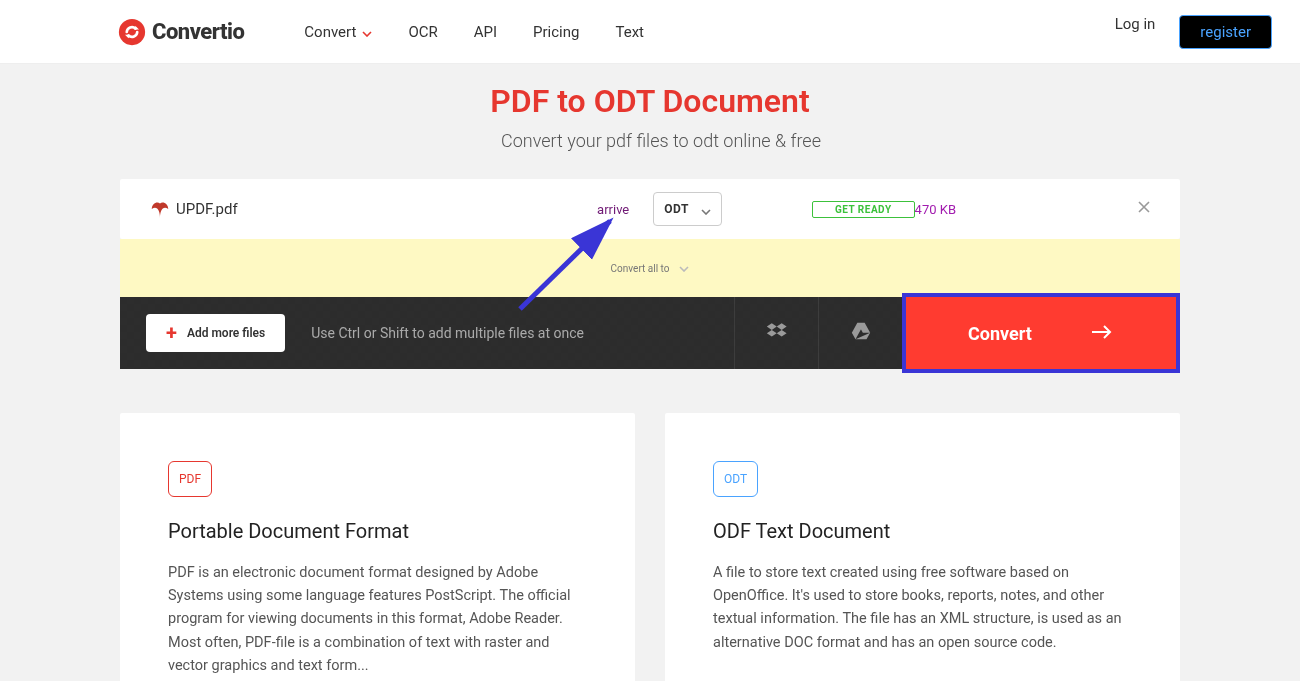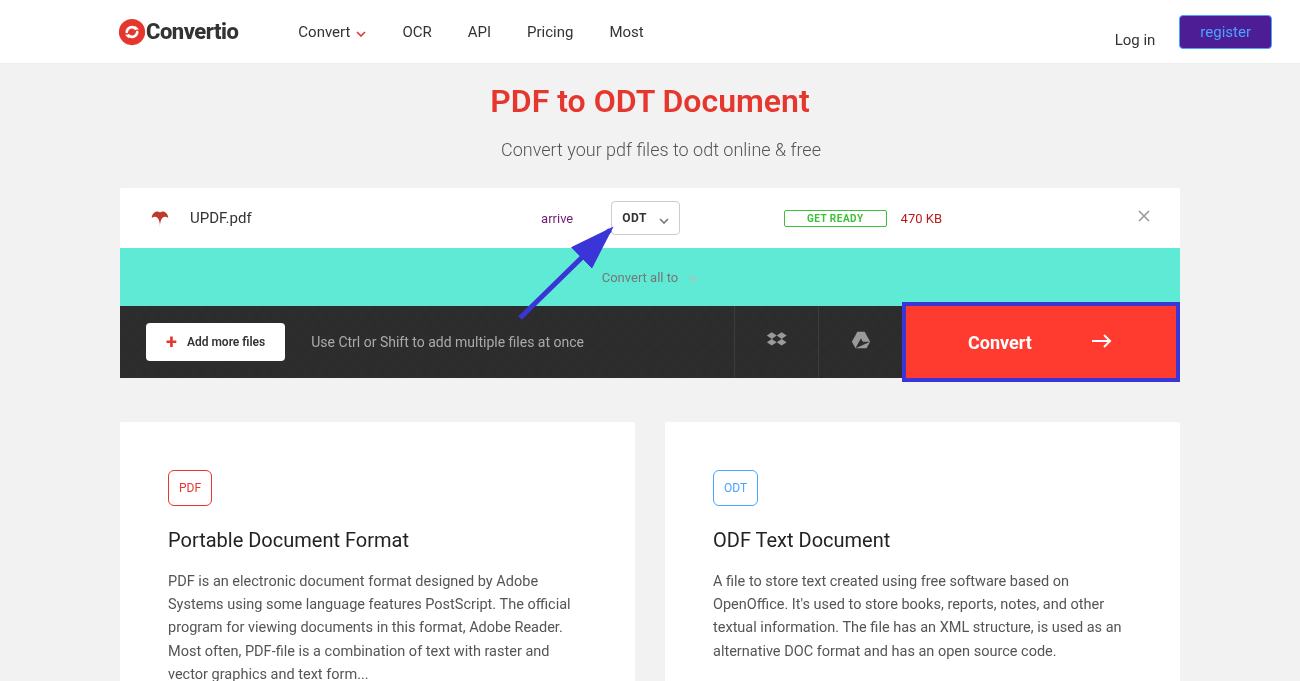--- a/index.html
+++ b/index.html
@@ -1,48 +1,48 @@
 <!DOCTYPE html>
 <html><head>
 <meta charset="utf-8">
 <style>
   * { margin: 0; padding: 0; box-sizing: border-box; font-family: -apple-system, BlinkMacSystemFont, "Segoe UI", Roboto, "Helvetica Neue", Arial, sans-serif; }
   body { background: #f2f2f2; color: #333; width: 1300px; margin: 0 auto; }
   
   .header { background: #fff; height: 64px; display: flex; align-items: center; padding: 0 28px; border-bottom: 1px solid #eee; }
-  .logo { display: flex; align-items: center; margin-left: 90px; }
+  .logo { display: flex; align-items: center; gap: 6px; margin-left: 90px; }
   .logo-mark { width: 28px; height: 28px; }
   .logo-text { font-size: 22px; font-weight: 800; letter-spacing: -0.5px; }
   .nav { display: flex; align-items: center; gap: 36px; margin-left: 60px; }
   .nav a { color: #333; text-decoration: none; font-size: 15px; display: flex; align-items: center; gap: 6px; }
   .chev { color: #e74c3c; }
-  .header-right { margin-left: auto; display: flex; align-items: flex-end; gap: 24px; }
+  .header-right { margin-left: auto; display: flex; align-items: flex-start; gap: 24px; }
   .login { color: #333; font-size: 15px; cursor: pointer; }
-  .register-btn { border: 1px solid #4aa3ff; color: #4aa3ff; background: #4c1d95; border-radius: 4px; padding: 7px 20px; font-size: 15px; cursor: pointer; }
+  .register-btn { border: 1px solid #4aa3ff; color: #4aa3ff; background: #000000; border-radius: 4px; padding: 7px 20px; font-size: 15px; cursor: pointer; }
 
   
   .title-wrap { text-align: center; margin-top: 18px; }
   .title { color: #e6372f; font-size: 32px; font-weight: 600; }
-  .subtitle { color: #555; font-size: 18px; margin-top: 19px; font-weight: 300; padding-left: 22px; }
+  .subtitle { color: #555; font-size: 18px; margin-top: 10px; font-weight: 300; padding-left: 22px; }
 
   
   .panel { width: 1060px; margin: 28px auto 0; }
-  .file-row { background: #fff; height: 60px; display: flex; align-items: center; padding: 0 28px; gap: 14px; border-radius: 2px; }
+  .file-row { background: #fff; height: 60px; display: flex; align-items: center; padding: 0 28px; border-radius: 2px; }
   .file-icon { width: 24px; height: 24px; display: flex; align-items: center; justify-content: center; }
   .file-name { font-size: 15px; color: #333; flex: 0 0 auto; margin-left: 4px; }
   .spacer-1 { flex: 1; }
   .arrive { color: #701a75; font-size: 13px; margin-right: 24px; }
   .fmt-select { border: 1px solid #ccc; border-radius: 4px; height: 34px; padding: 0 10px; display: flex; align-items: center; gap: 12px; cursor: pointer; }
   .fmt-text { font-weight: 700; font-size: 12px; letter-spacing: 0.5px; }
   .status-badge { border: 1px solid #3cc13b; color: #3cc13b; font-size: 10px; font-weight: 700; letter-spacing: 0.5px; padding: 2px 22px; border-radius: 2px; margin-left: 90px; }
-  .file-size { color: #b91c1c; font-size: 13px; margin-left: auto; margin-right: 180px;}
+  .file-size { color: #a21caf; font-size: 13px; margin-left: auto; margin-right: 180px;}
   .close-x { color: #999; cursor: pointer; }
 
   
-  .convert-all-row { height: 58px; display: flex; align-items: center; justify-content: center; color: #777; font-size: 13px; gap: 10px; background: #5eead4; }
+  .convert-all-row { height: 58px; display: flex; align-items: center; justify-content: center; color: #777; font-size: 10px; gap: 10px; background: #fef9c3; }
   .convert-all-row .chev2 { color: #bbb; }
 
   
   .action-bar { height: 72px; background: #2c2c2c; display: flex; align-items: center; position: relative; }
   .checker { position:absolute; left:0; right:0; top:0; bottom:0; background-image: linear-gradient(45deg,#333 25%,transparent 25%,transparent 75%,#333 75%,#333), linear-gradient(45deg,#333 25%,transparent 25%,transparent 75%,#333 75%,#333); background-size: 14px 14px; background-position: 0 0, 7px 7px; opacity:0.25; }
   .action-content { position: relative; display: flex; align-items: center; width: 100%; height:100%; }
   .add-more-btn { background: #fff; border-radius: 4px; height: 38px; padding: 0 20px; display: flex; align-items: center; gap: 10px; margin-left: 26px; cursor: pointer; }
   .plus { color: #e6372f; font-size: 20px; font-weight: 700; line-height: 1; }
   .add-more-text { font-weight: 600; font-size: 12px; }
   .hint { color: #aaa; font-size: 14px; margin-left: 26px; }
@@ -87,21 +87,21 @@
       <span>Convert</span>
       <span class="chev">
         <svg width="10" height="6" viewBox="0 0 10 6">
             <path d="M1 1 L5 5 L9 1" stroke="#e6372f" stroke-width="1.6" fill="none"></path>
           </svg>
       </span>
     </a>
     <a>OCR</a>
     <a>API</a>
     <a>Pricing</a>
-    <a>Most</a>
+    <a>Text</a>
   </div>
   <div class="header-right">
     <span class="login">Log in</span>
     <button class="register-btn">register</button>
   </div>
 </div>
 
 <div class="title-wrap">
   <div class="title">PDF to ODT Document</div>
   <div class="subtitle">Convert your pdf files to odt online &amp; free</div>

